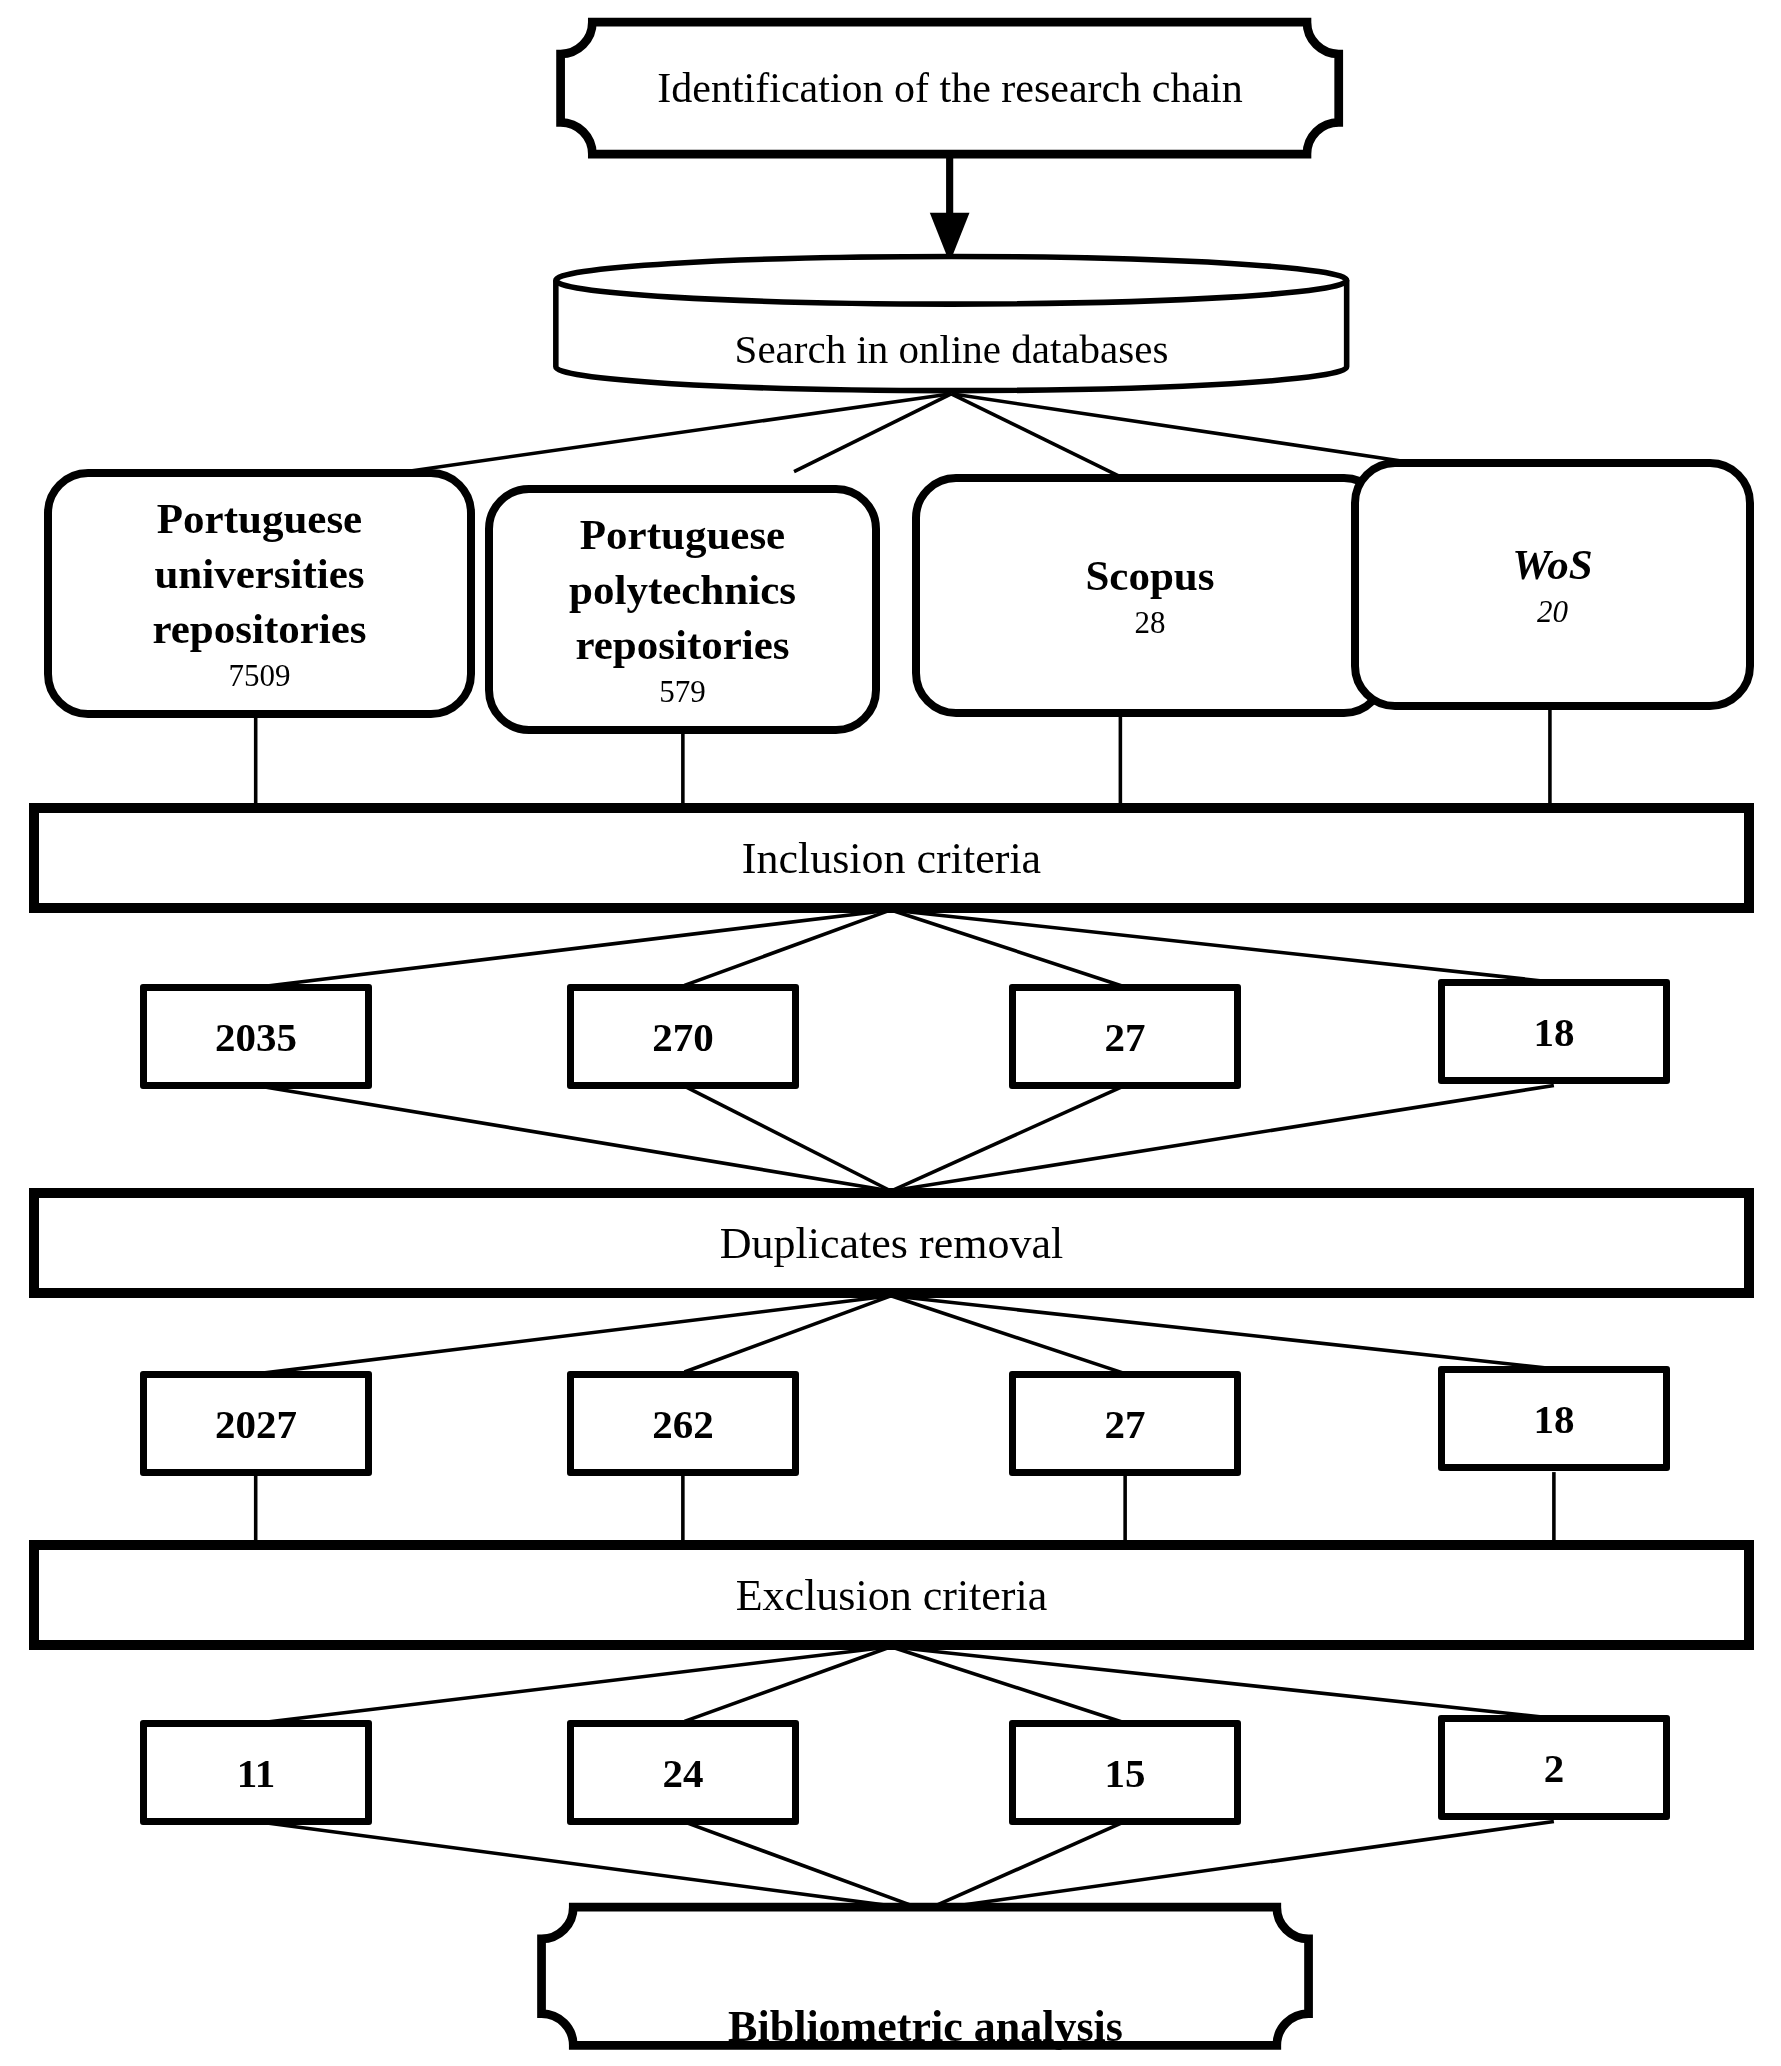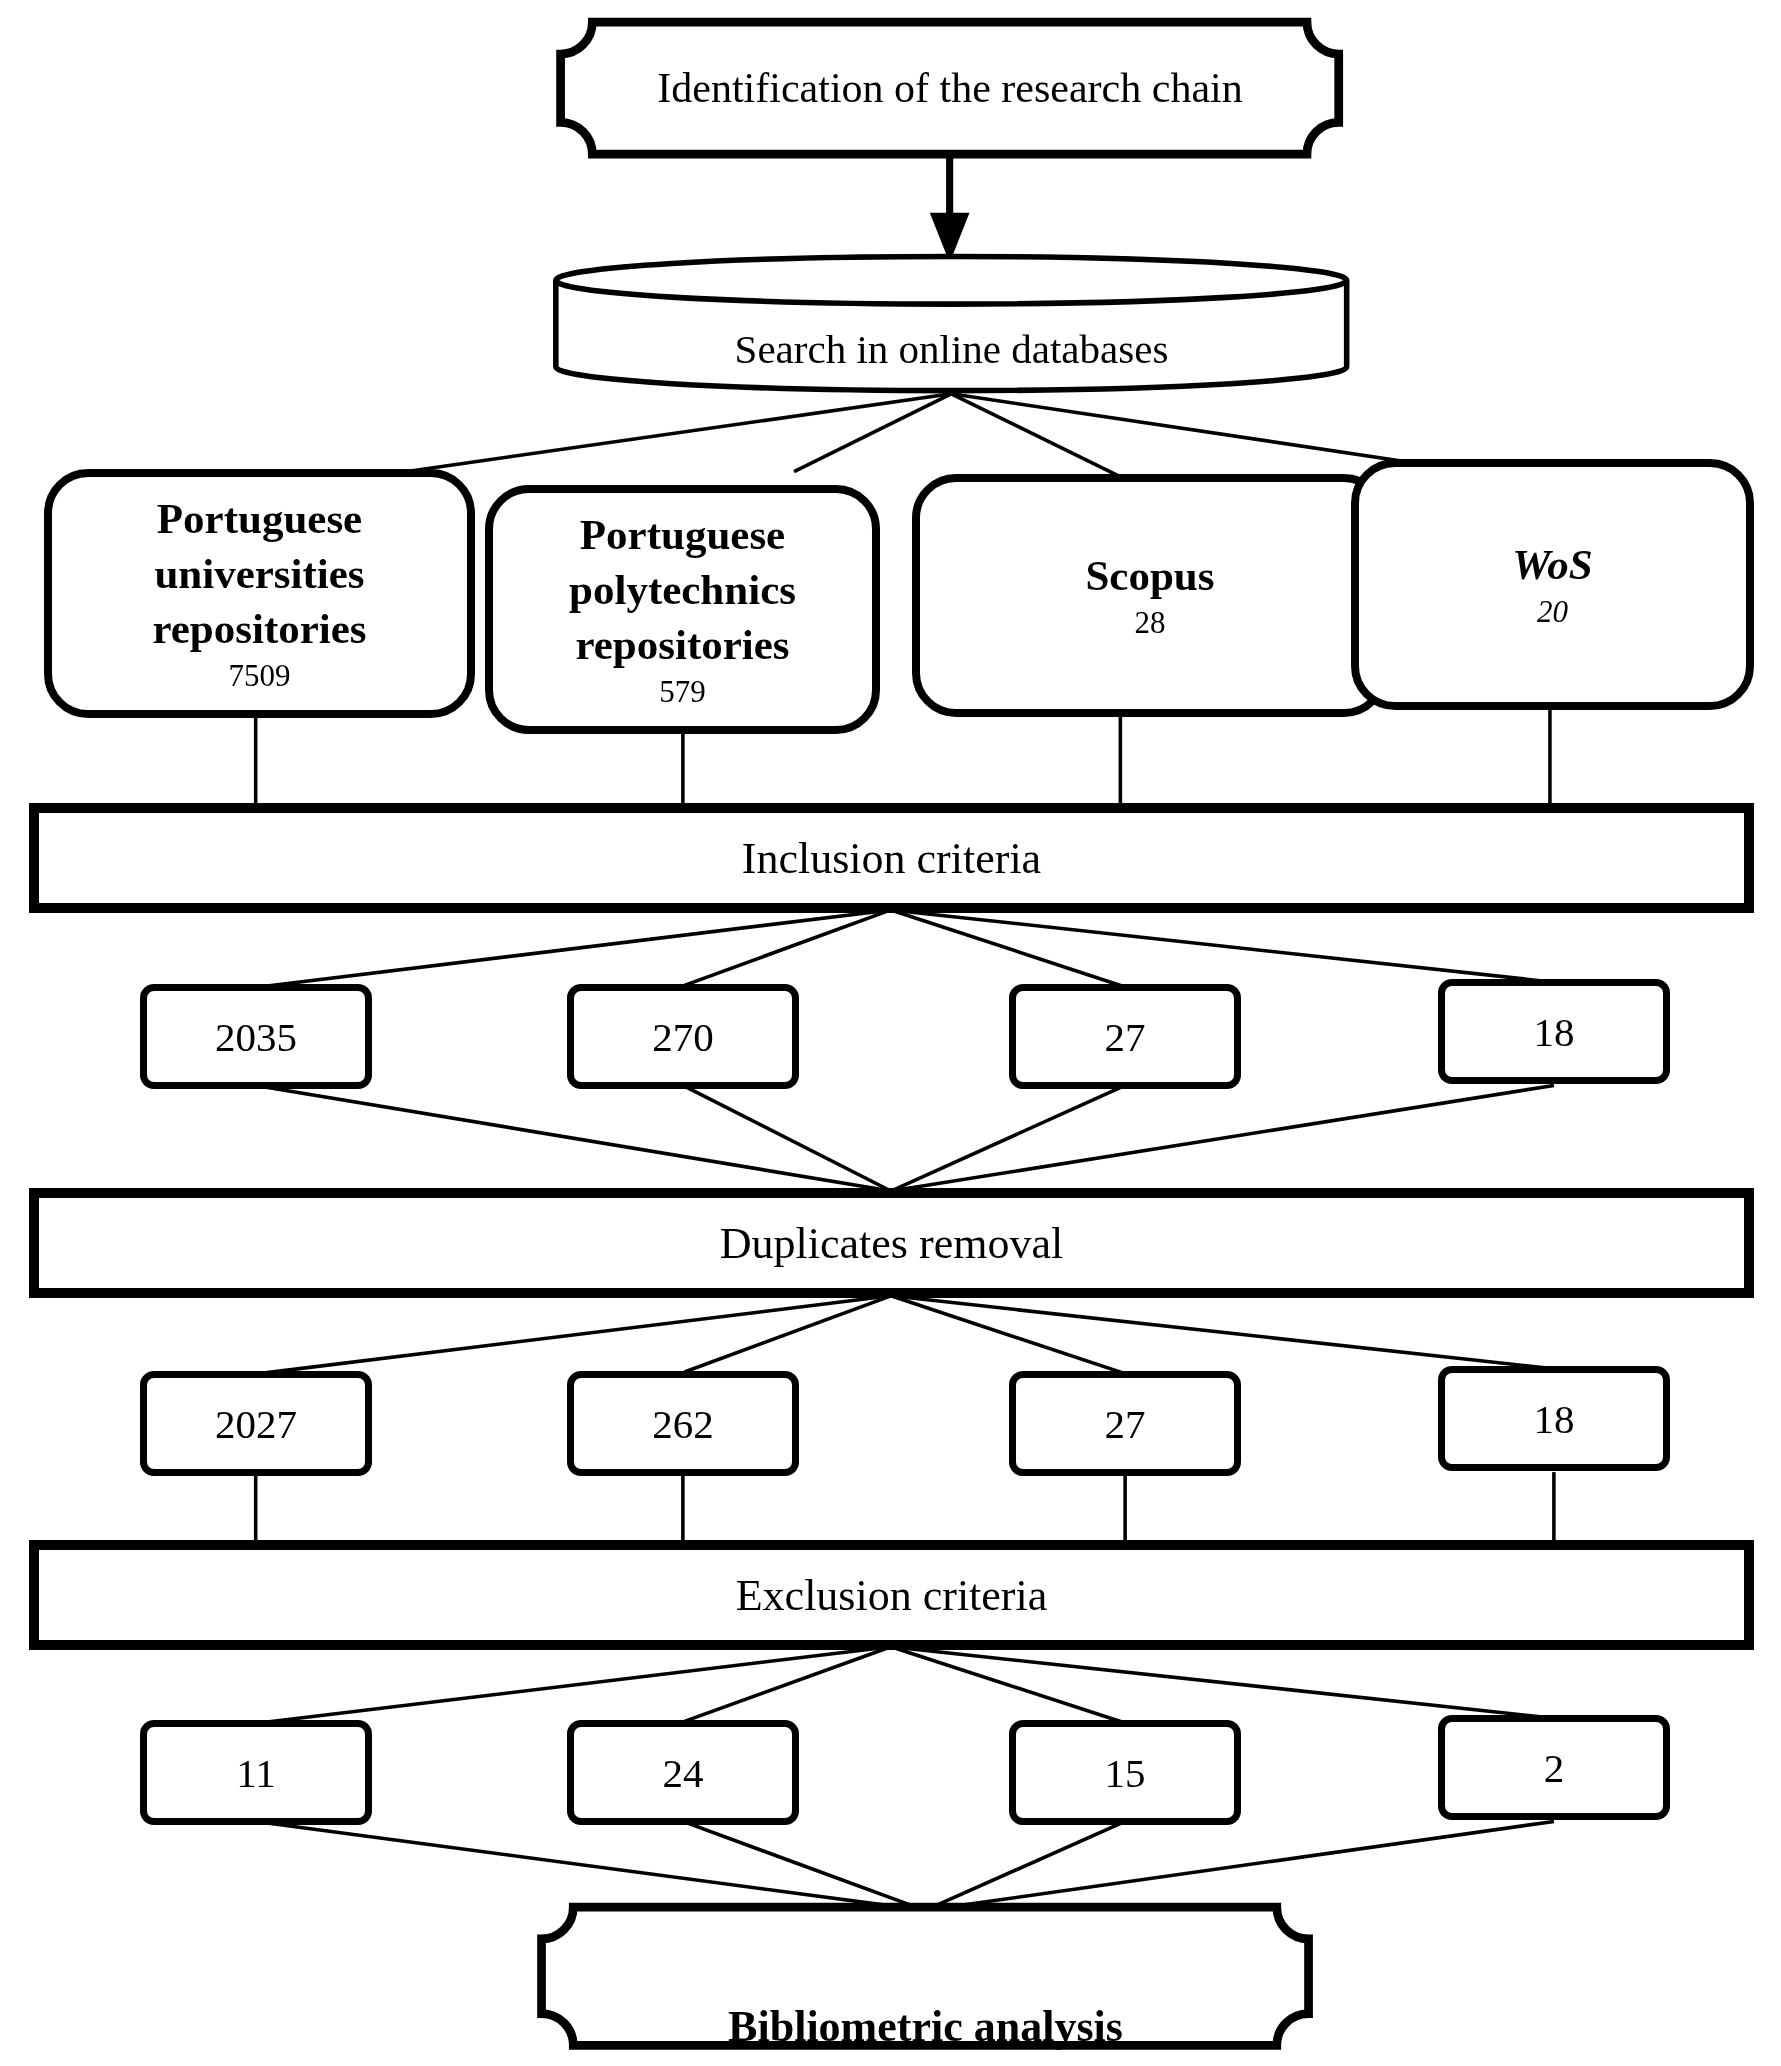--- a/index.html
+++ b/index.html
@@ -26,23 +26,24 @@
   .src-count{font-size:31px;line-height:1.3;}
   .stage-bar{
     position:absolute;box-sizing:border-box;left:29px;width:1725px;height:110px;
     background:#ffffff;border:10.3px solid #000000;
     display:flex;align-items:center;justify-content:center;
     font-size:44px;
   }
   .num-box{
     position:absolute;box-sizing:border-box;
     width:232px;height:105px;
-    background:#ffffff;border:7.1px solid #000000;border-radius:14px;
+    background:#ffffff;border:7.1px solid #000000;border-radius:3px;
     display:flex;align-items:center;justify-content:center;
     font-size:41px;
+    font-weight:bold;
   }
   .plaque-label{font-size:44px;}
   .bold{font-weight:bold;}
 </style>
 </head>
 <body>
 
 <div id="canvas">
 
   <svg id="wires" viewBox="0 0 2243 2602">

